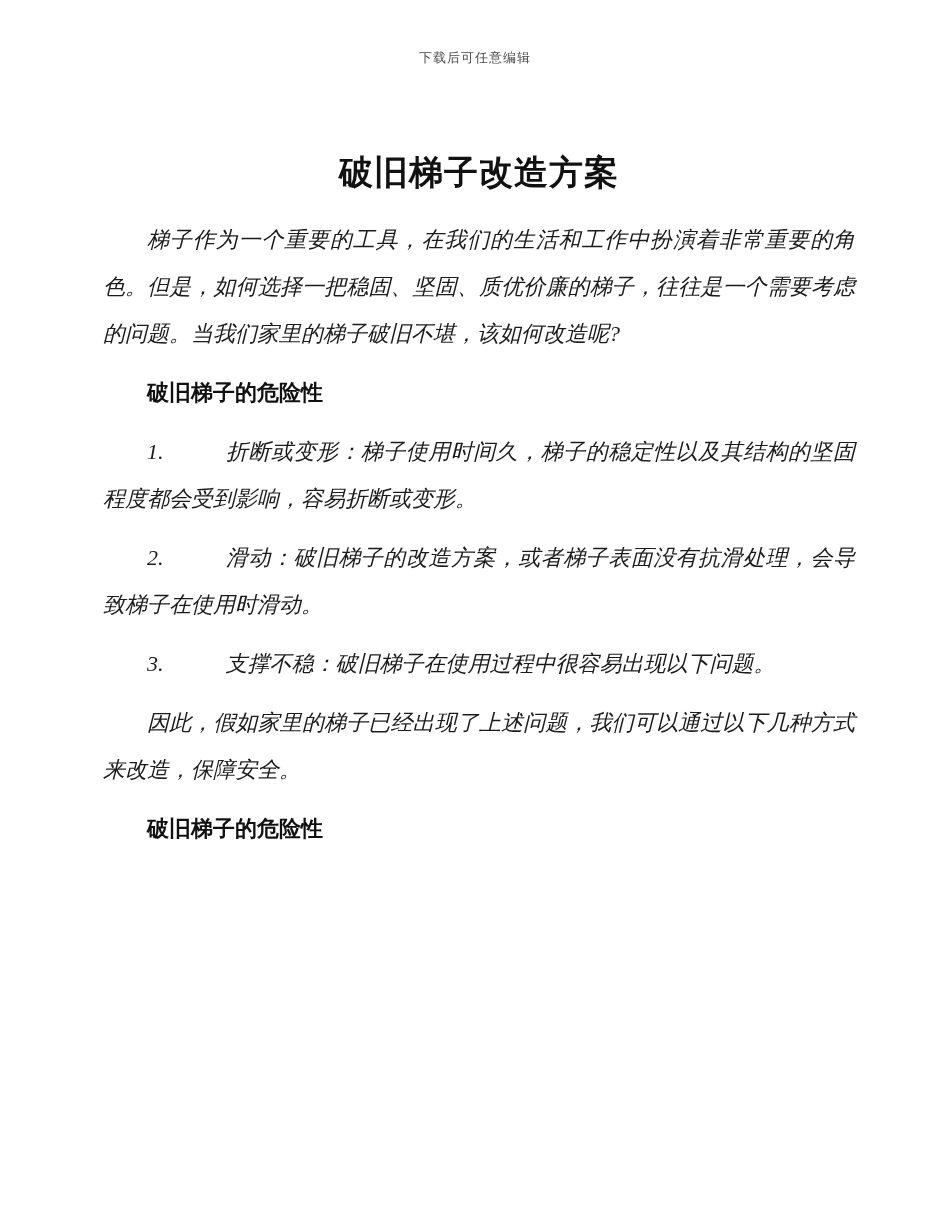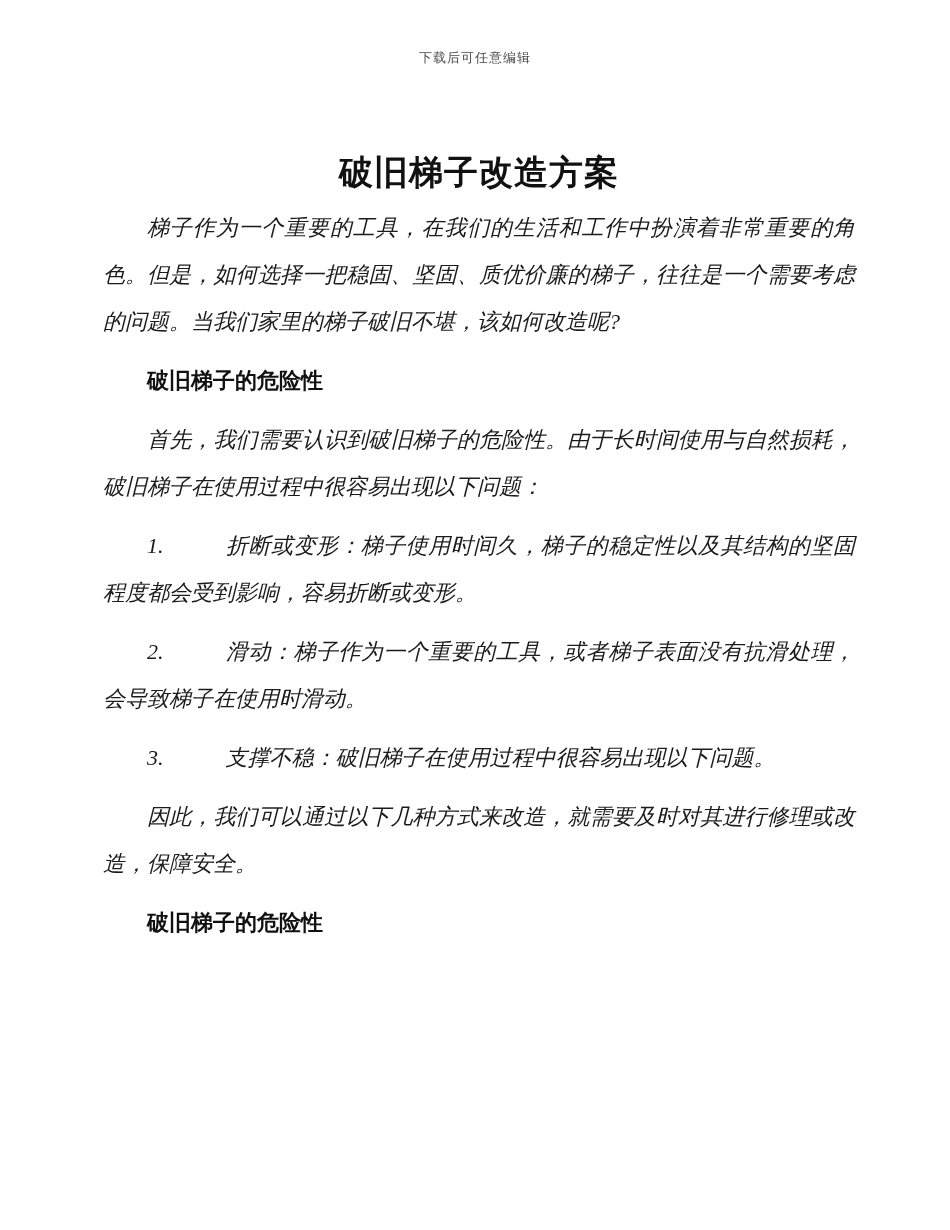--- a/index.html
+++ b/index.html
@@ -18,21 +18,21 @@
   .watermark {
     margin-top: 50px;
     text-align: center;
     font-family: "Liberation Serif", serif;
     font-size: 13px;
     line-height: 16px;
     color: #4a4a4a;
     letter-spacing: 1px;
   }
   .doc-title {
-    margin: 86px 95px 12px 103px;
+    margin: 86px 95px 24px 103px;
     text-align: center;
     font-family: "Liberation Sans", sans-serif;
     font-weight: bold;
     font-size: 34px;
     line-height: 40px;
     color: #111111;
     letter-spacing: 1px;
   }
   .content {
     padding: 0 95px 0 103px;
@@ -73,27 +73,26 @@
   <div class="watermark">下载后可任意编辑</div>
 
   <h1 class="doc-title">破旧梯子改造方案</h1>
 
   <div class="content">
 
     <p class="para">梯子作为一个重要的工具，在我们的生活和工作中扮演着非常重要的角色。但是，如何选择一把稳固、坚固、质优价廉的梯子，往往是一个需要考虑的问题。当我们家里的梯子破旧不堪，该如何改造呢?</p>
 
     <h2 class="heading">破旧梯子的危险性</h2>
 
-    <p class="para">首先，我们需要认识到破旧梯子的危险性。由于长时间使用与自然损耗，破旧梯子在使用过程中很容易出现以下问题：</p>
 
     <p class="para list-para"><span class="num">1.</span><span class="tab"></span><span>折断或变形：梯子使用时间久，梯子的稳定性以及其结构的坚固程度都会受到影响，容易折断或变形。</span></p>
 
-    <p class="para list-para"><span class="num">2.</span><span class="tab"></span><span>滑动：梯子作为一个重要的工具，或者梯子表面没有抗滑处理，会导致梯子在使用时滑动。</span></p>
+    <p class="para list-para"><span class="num">2.</span><span class="tab"></span><span>滑动：破旧梯子的改造方案，或者梯子表面没有抗滑处理，会导致梯子在使用时滑动。</span></p>
 
     <p class="para list-para"><span class="num">3.</span><span class="tab"></span><span>支撑不稳：破旧梯子在使用过程中很容易出现以下问题。</span></p>
 
-    <p class="para">因此，我们可以通过以下几种方式来改造，就需要及时对其进行修理或改造，保障安全。</p>
+    <p class="para">因此，假如家里的梯子已经出现了上述问题，我们可以通过以下几种方式来改造，保障安全。</p>
 
     <h2 class="heading">破旧梯子的危险性</h2>
 
 
   </div>
 </div>
 
 </body></html>

